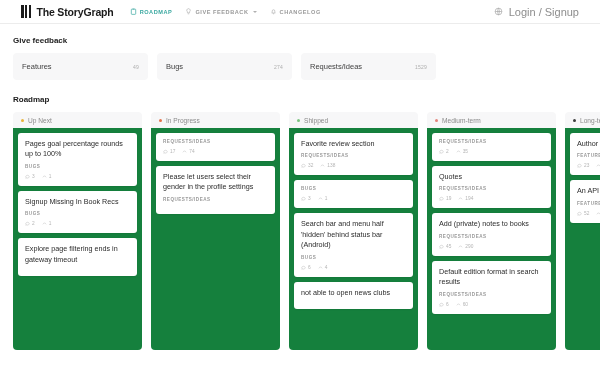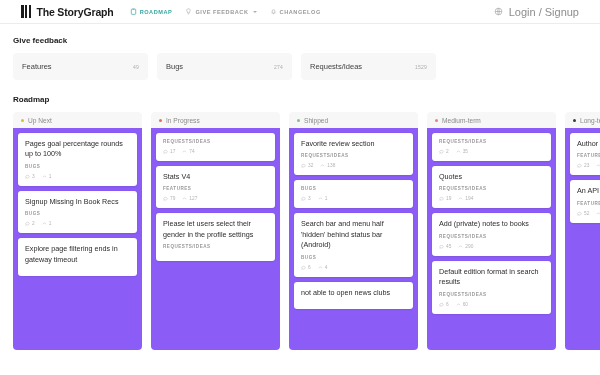--- a/index.html
+++ b/index.html
@@ -86,21 +86,21 @@
     background: #f7f7f8;
     border-radius: 4px 4px 0 0;
     height: 16px;
     display: flex; align-items: center; gap: 4px;
     padding: 0 8px;
   }
   .col-dot { width: 3px; height: 3px; border-radius: 50%; flex: 0 0 3px; }
   .col-name { font-size: 6.6px; color: #8b8b8b; white-space: nowrap; }
 
   .col-body {
-    background: #8b5cf6;
+    background: #15803d;
     border-radius: 0 0 4px 4px;
     padding: 5px 5px 0 5px;
     display: flex; flex-direction: column; gap: 5px;
     height: 222px;
     overflow: hidden;
   }
 
   .card {
     background: #ffffff;
     border-radius: 3px;
@@ -258,38 +258,20 @@
               </span>
               <span class="meta-chip">
                 <svg class="meta-ico" viewBox="0 0 16 16" fill="none" stroke="#bdbdbd" stroke-width="1.8">
                   <path d="M3 10.5L8 5.5l5 5"></path>
                 </svg>
                 <span>74</span>
               </span>
             </div>
           </div>
           <div class="card">
-            <div class="card-title">Stats V4</div>
-            <div class="card-tag">FEATURES</div>
-            <div class="card-meta">
-              <span class="meta-chip">
-                <svg class="meta-ico" viewBox="0 0 16 16" fill="none" stroke="#bdbdbd" stroke-width="1.6">
-                  <path d="M13.5 8.5c0 2.5-2.5 4.5-5.5 4.5-.8 0-1.6-.1-2.3-.4L2.5 13.5l1-2.6A4.4 4.4 0 012.5 8.5C2.5 6 5 4 8 4s5.5 2 5.5 4.5z"></path>
-                </svg>
-                <span>79</span>
-              </span>
-              <span class="meta-chip">
-                <svg class="meta-ico" viewBox="0 0 16 16" fill="none" stroke="#bdbdbd" stroke-width="1.8">
-                  <path d="M3 10.5L8 5.5l5 5"></path>
-                </svg>
-                <span>127</span>
-              </span>
-            </div>
-          </div>
-          <div class="card">
             <div class="card-title">Please let users select their gender in the profile settings</div>
             <div class="card-tag">REQUESTS/IDEAS</div>
           </div>
         </div>
       </div>
       <div class="column">
         <div class="col-head">
           <span class="col-dot" style="background:#7bc47f"></span>
           <span class="col-name">Shipped</span>
         </div>

